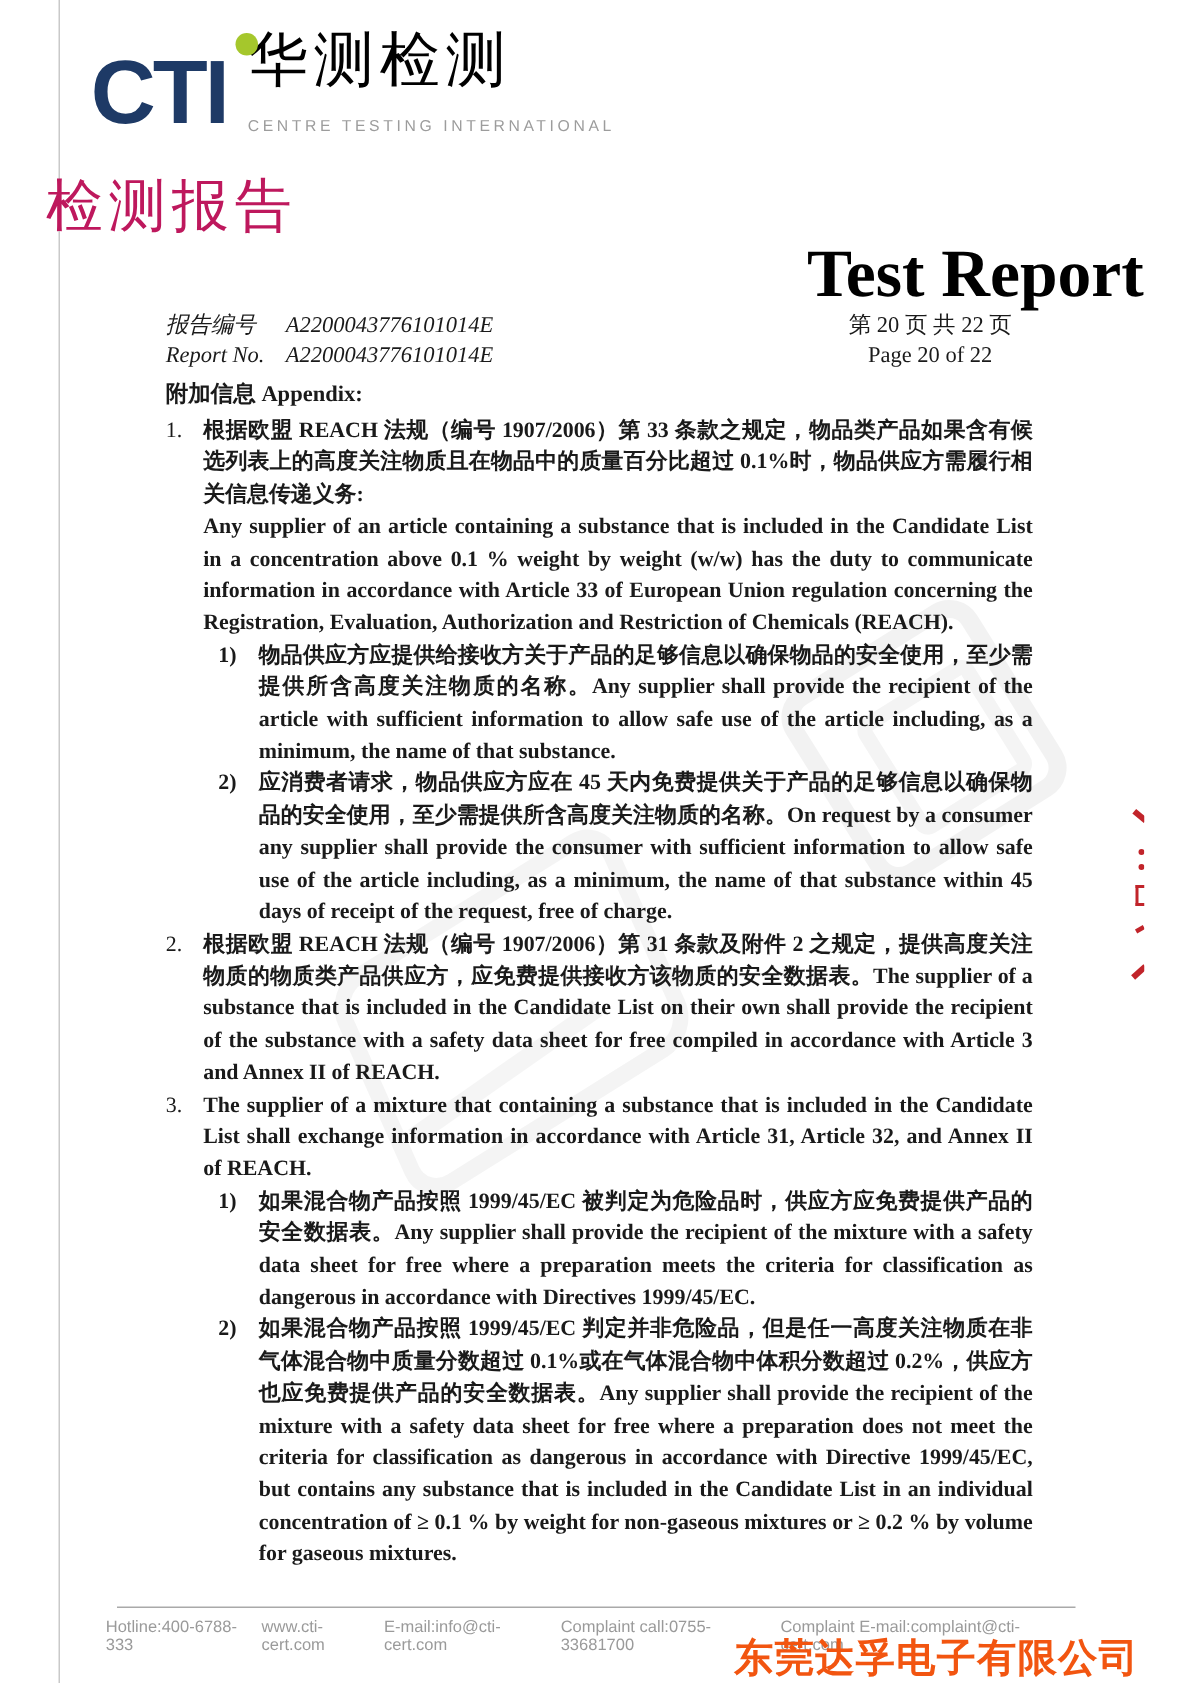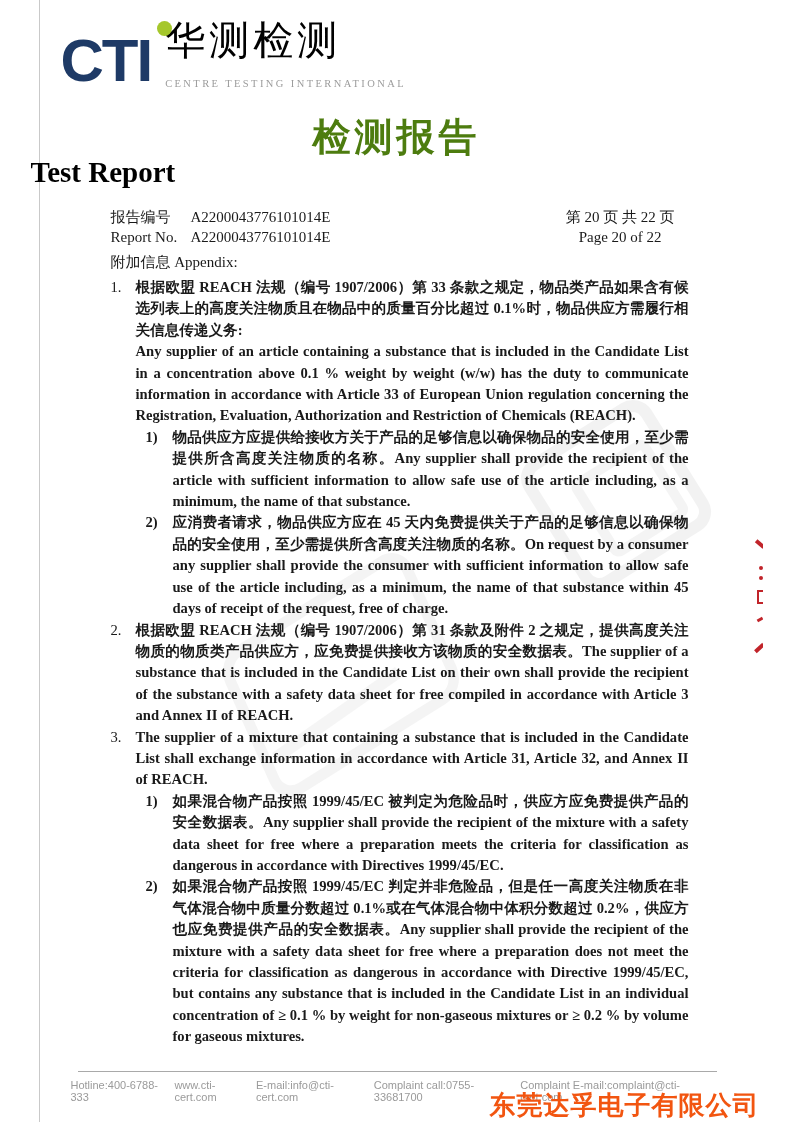--- a/index.html
+++ b/index.html
@@ -31,48 +31,48 @@
     position:absolute; top:-10px; left:96px;
     width:15px; height:15px; border-radius:50%;
     background:#a5c72c;
   }
   .logo-right { margin-left:14px; padding-bottom:2px; }
   .logo-cn {
     font-family:"Liberation Sans","DejaVu Sans",sans-serif;
     font-size:40px; line-height:1.1; color:#000000; letter-spacing:4px; font-weight:normal;
   }
   .logo-en {
-    font-family:Liberation Serif, serif;
+    font-family:Liberation Sans, sans-serif;
     font-size:10.5px; color:#9c9c9c; letter-spacing:2.4px; margin-top:16px;
   }
 
   
   .title-zh {
     position:absolute; top:112px; left:0; width:100%;
-    text-align:center; font-size:38px; font-weight:bold; letter-spacing:4px;
-    color:#4d7c0f;
+    font-size:38px; font-weight:normal; letter-spacing:4px;
+    color:#be185d;
   }
   .title-en {
     position:absolute; top:156px; left:0; width:100%;
-    text-align:left; font-size:29px; font-weight:bold;
+    text-align:right; font-size:45px; font-weight:bold;
     color:#000;
   }
 
   
   .info { position:absolute; top:207px; left:80px; right:88px; font-size:15px; line-height:20px; }
-  .info-left { float:left; }
+  .info-left { float:left;font-style:italic; }
   .info-row { display:flex; }
   .info-label { width:80px; }
   .info-value { margin-left:0; }
   .info-right { float:right; text-align:center; }
 
   
   .appendix-heading {
     position:absolute; top:253px; left:80px;
-    font-size:15px; font-weight:normal;
+    font-size:15px; font-weight:bold;
   }
   .appendix-list { position:absolute; top:277px; left:80px; right:74px; font-size:14.6px; line-height:21.4px; }
   .item { display:flex; }
   .item-num { width:25px; flex:0 0 25px; }
   .item-body { flex:1; text-align:justify;font-weight:bold; }
   .sub { display:flex; margin-left:10px; }
   .sub-num { width:27px; flex:0 0 27px; }
   .sub-body { flex:1; text-align:justify; }
 
   

